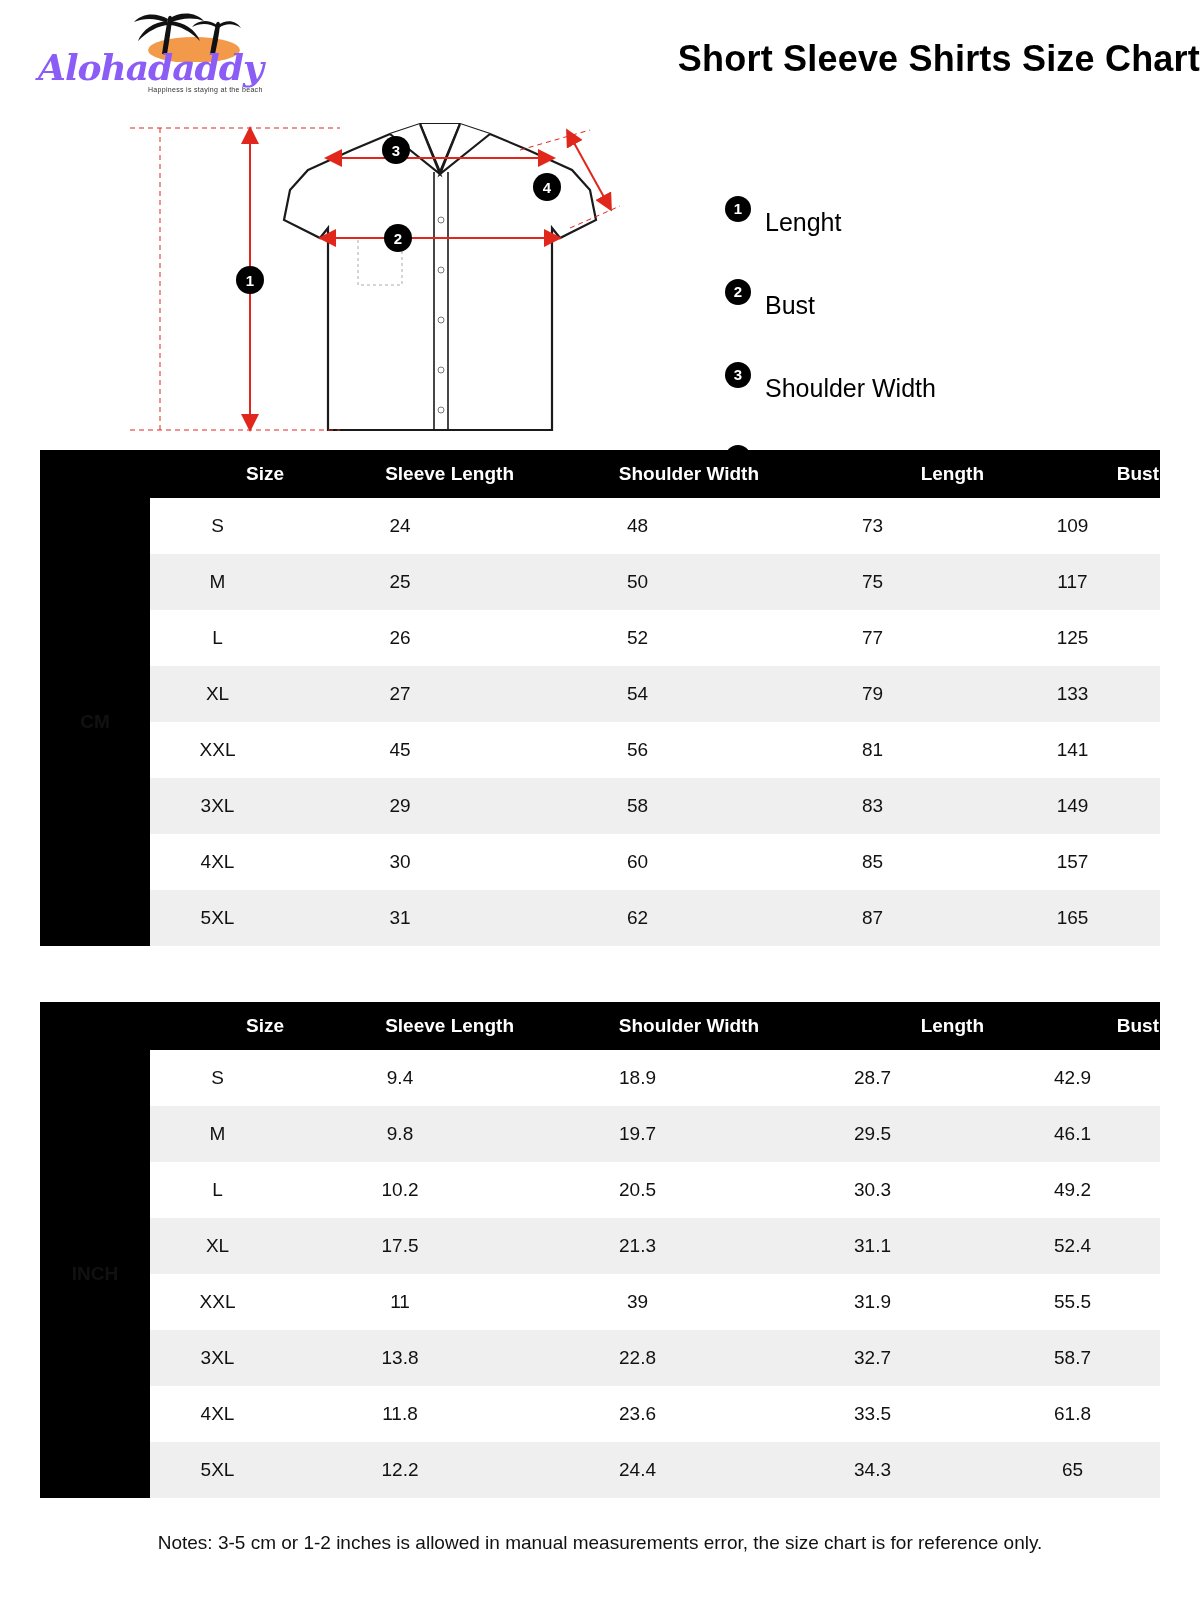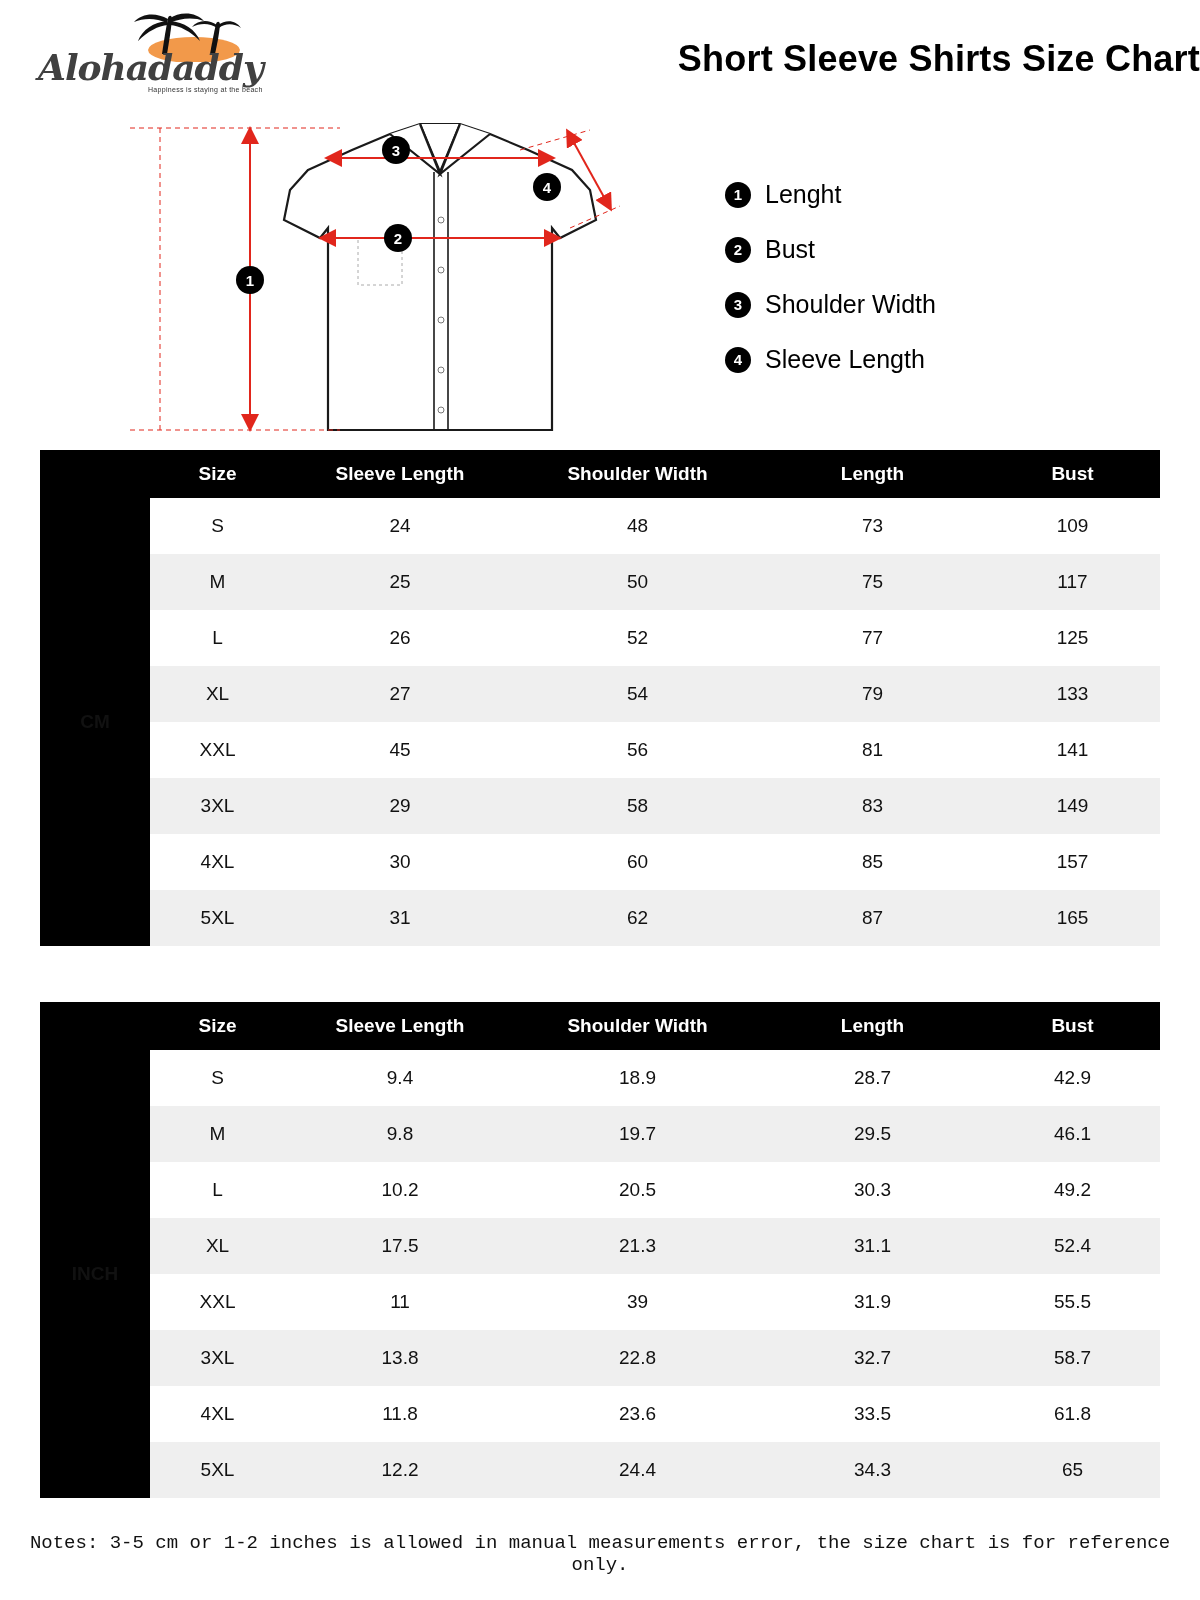--- a/index.html
+++ b/index.html
@@ -37,21 +37,21 @@
   }
   .brand-name {
     position: absolute;
     left: 8px;
     top: 38px;
     font-family: "DejaVu Serif", serif;
     font-style: italic;
     font-weight: bold;
     font-size: 36px;
     letter-spacing: -1px;
-    color: #404040;
+    color: #8b5cf6;
   }
   .brand-tag {
     position: absolute;
     left: 118px;
     top: 78px;
     font-size: 7px;
     color: #333;
     letter-spacing: 0.3px;
   }
   .main-title {
@@ -89,39 +89,40 @@
     font-size: 15px;
     font-weight: bold;
     display: flex;
     align-items: center;
     justify-content: center;
     margin-right: 14px;
     flex: none;
   }
   .legend-label {
     font-size: 25px;
+    margin-top: 28px;
   }
 
   
   .table-wrap {
     margin: 0 40px;
     position: relative;
   }
   table.size-table {
     width: 1120px;
     border-collapse: collapse;
     table-layout: fixed;
   }
   table.size-table th {
     background: #000;
     color: #fff;
     font-size: 19px;
     font-weight: bold;
     height: 46px;
-    text-align: center;
+    text-align: right;
   }
   table.size-table td {
     text-align: center;
     font-size: 19px;
     height: 54px;
     color: #111;
   }
   tr.alt td { background: #efefef; }
   tr.plain td { background: #ffffff; }
   .unit-cell {
@@ -139,21 +140,20 @@
   .col-c { width: 225px; }
   .col-d { width: 175px; }
 
   .spacer { height: 56px; }
 
   .notes {
     margin-top: 34px;
     text-align: center;
     font-size: 19px;
     color: #111;
-    font-family: Liberation Mono, monospace;
   }
 </style>
 </head>
 <body>
 
 <div class="header">
   <div class="brand">
     <svg class="brand-palm" viewBox="0 0 120 52">
       <ellipse cx="72" cy="40" rx="46" ry="13" fill="#f2994a"></ellipse>
       <path d="M40 44 C42 30 44 18 46 8 C47 5 50 5 50 9 C49 20 47 32 45 44 Z" fill="#111"></path>

